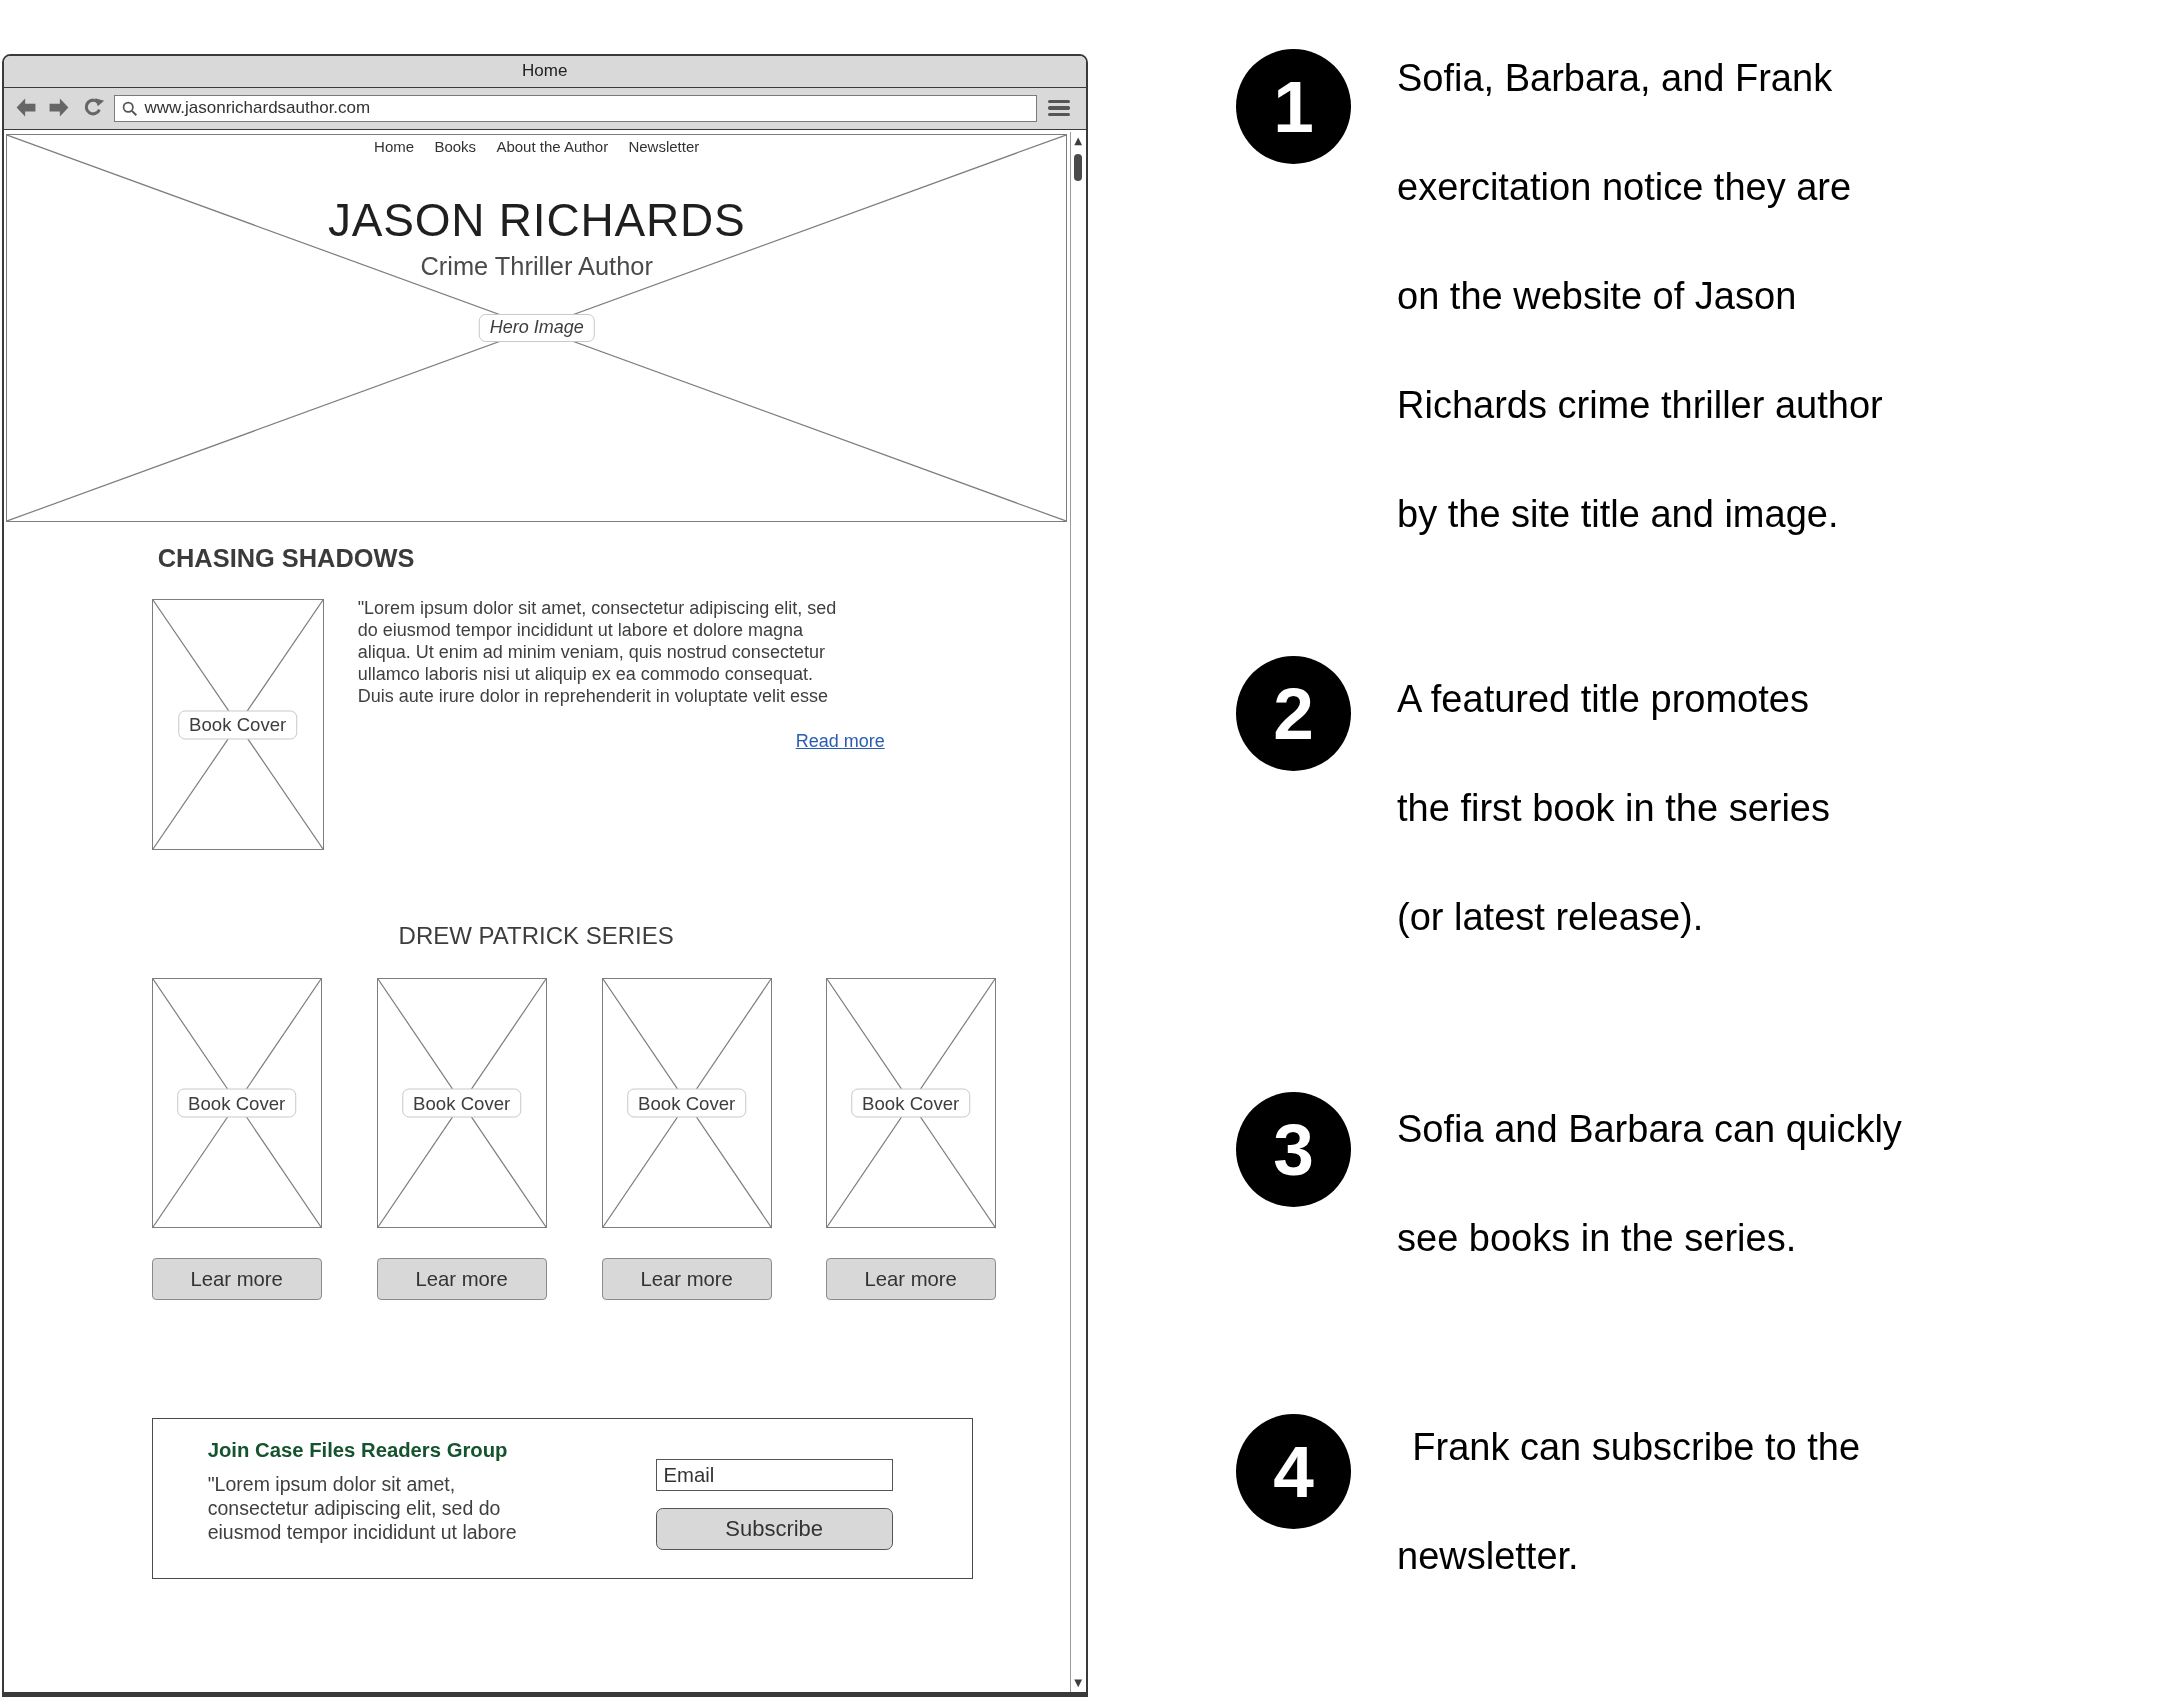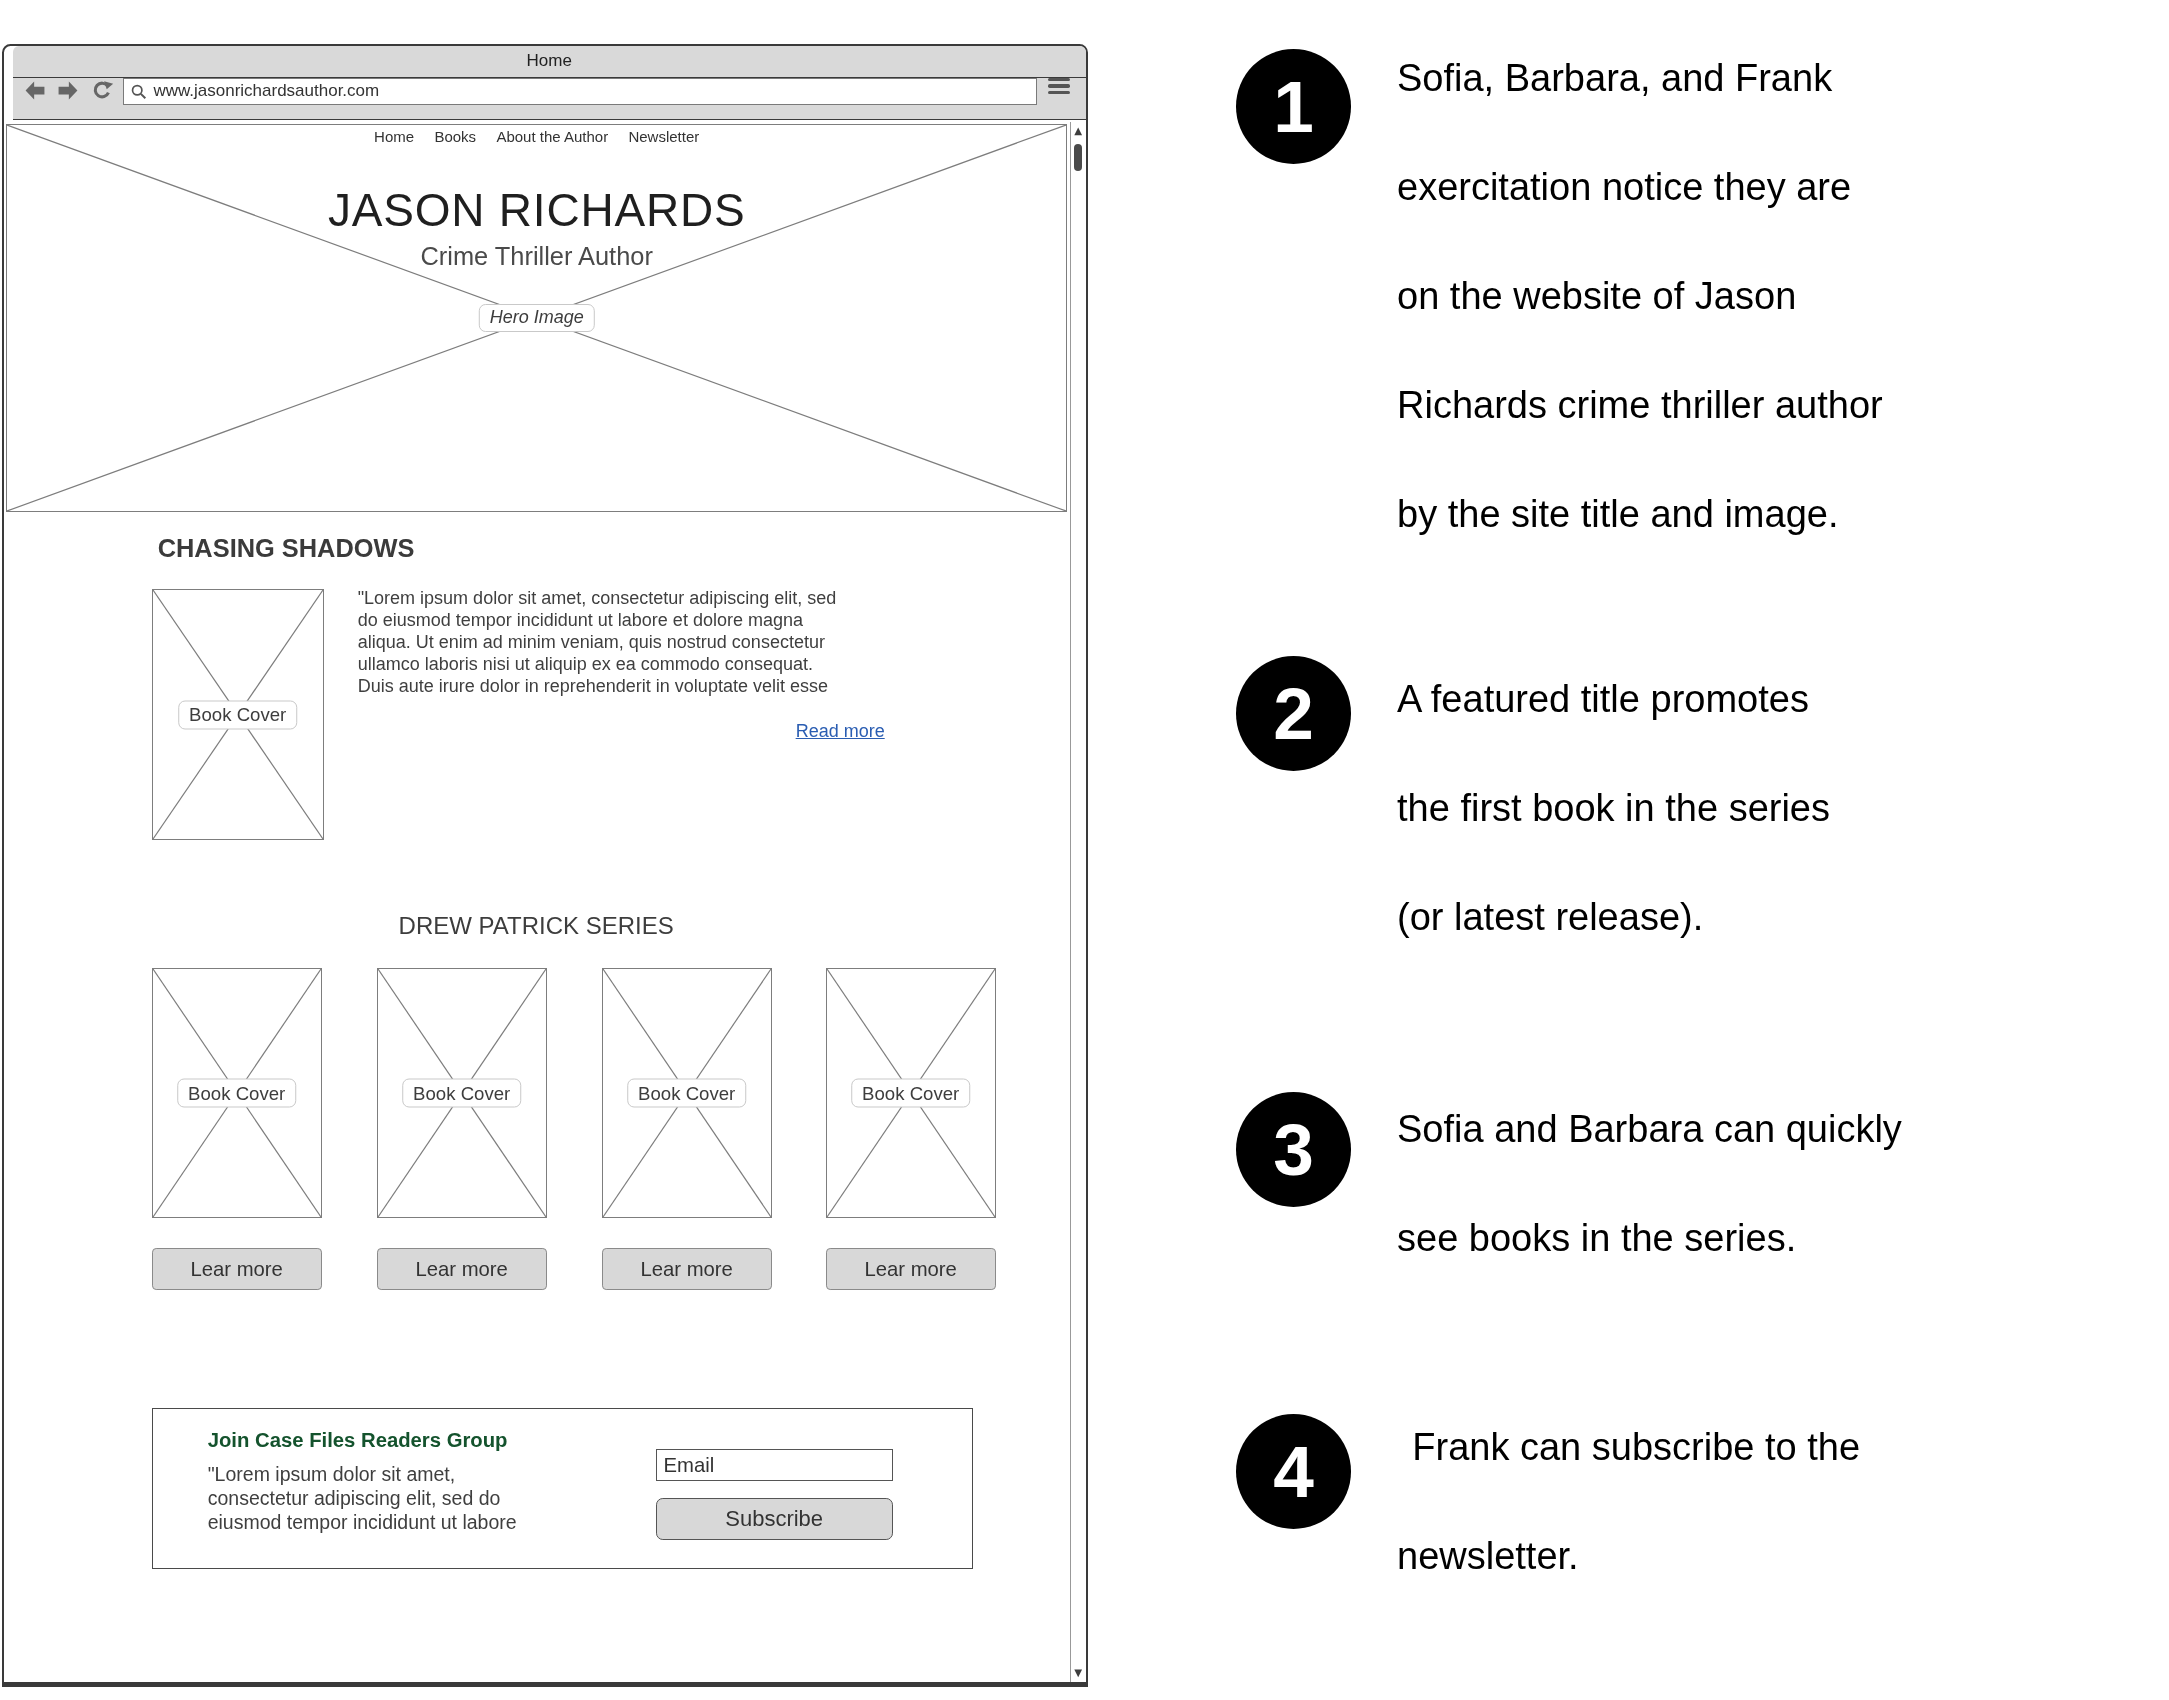--- a/index.html
+++ b/index.html
@@ -1,27 +1,27 @@
 <!DOCTYPE html>
 <html style="font-size:13.6px"><head>
 <meta charset="utf-8">
 <style>
   html,body{margin:0;padding:0;background:#fff;}
   .canvas{position:relative;width:2170px;height:1700px;background:#ffffff;
           font-family:"Liberation Sans",sans-serif;overflow:hidden;}
 
   
-  .window{position:absolute;left:1.7px;top:44px;width:1086px;height:1643px;
+  .window{position:absolute;left:1.7px;top:54px;width:1086px;height:1643px;
           border:2.5px solid #3a3a3a;border-bottom-width:5.1px;border-radius:8.5px 8.5px 0 0;
-          background:#fff;box-sizing:border-box;padding-left:9px;}
+          background:#fff;box-sizing:border-box;}
   .titlebar{height:30.5px;background:#d9d9d9;border-bottom:1.7px solid #3a3a3a;
             border-radius:6px 6px 0 0;display:flex;align-items:center;justify-content:center;
             font-size:17px;color:#222;}
   .toolbar{height:42px;background:#d9d9d9;border-bottom:1.7px solid #3a3a3a;
-           display:flex;padding:0 8.5px;gap:6.8px;box-sizing:border-box;}
+           display:flex;align-items:center;padding:0 8.5px;gap:6.8px;box-sizing:border-box;}
   .nav-btn{width:27px;height:27px;display:flex;align-items:center;justify-content:center;cursor:pointer;}
   .urlbar{flex:1;height:27px;background:#fff;border:1.7px solid #7a7a7a;display:flex;
           align-items:center;padding:0 6.8px;gap:6px;font-size:17px;color:#333;box-sizing:border-box;}
   .menu-btn{width:22px;display:flex;flex-direction:column;gap:3.4px;margin:0 6.8px 0 5.1px;cursor:pointer;}
   .menu-btn .bar{height:3.4px;background:#555;border-radius:1.7px;}
 
   .content{position:absolute;left:0;right:0;top:76px;bottom:0;background:#fff;}
   .scrollbar{position:absolute;top:0;right:0;bottom:0;width:16px;background:#fff;
              border-left:1.3px solid #999;display:flex;flex-direction:column;align-items:center;box-sizing:border-box;}
   .scroll-arrow{font-family:"DejaVu Sans",sans-serif;font-size:10.2px;color:#3d3d3d;line-height:12px;}

